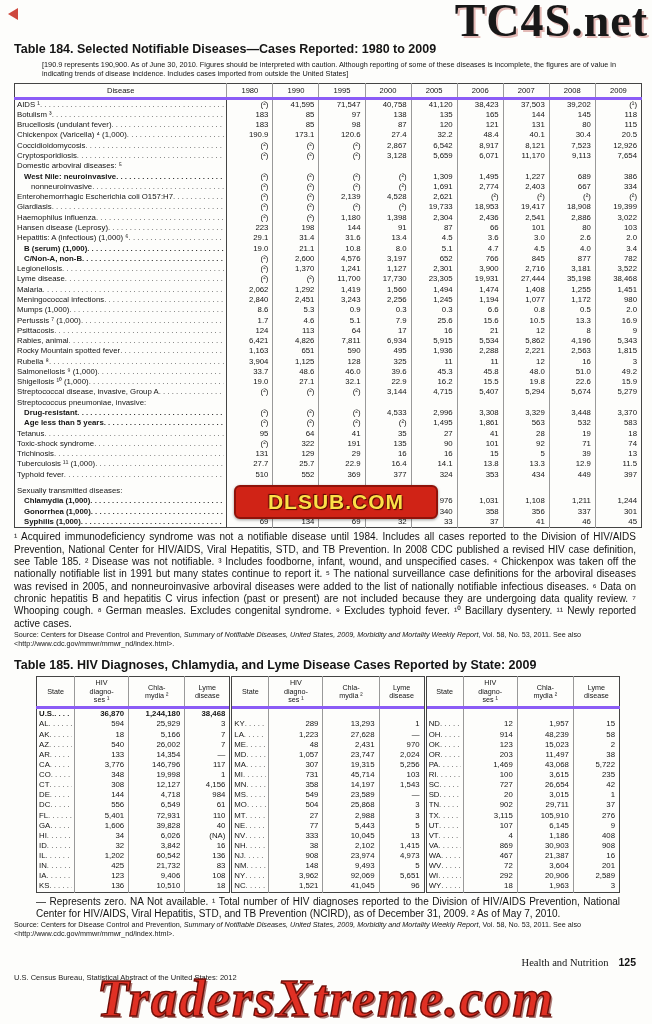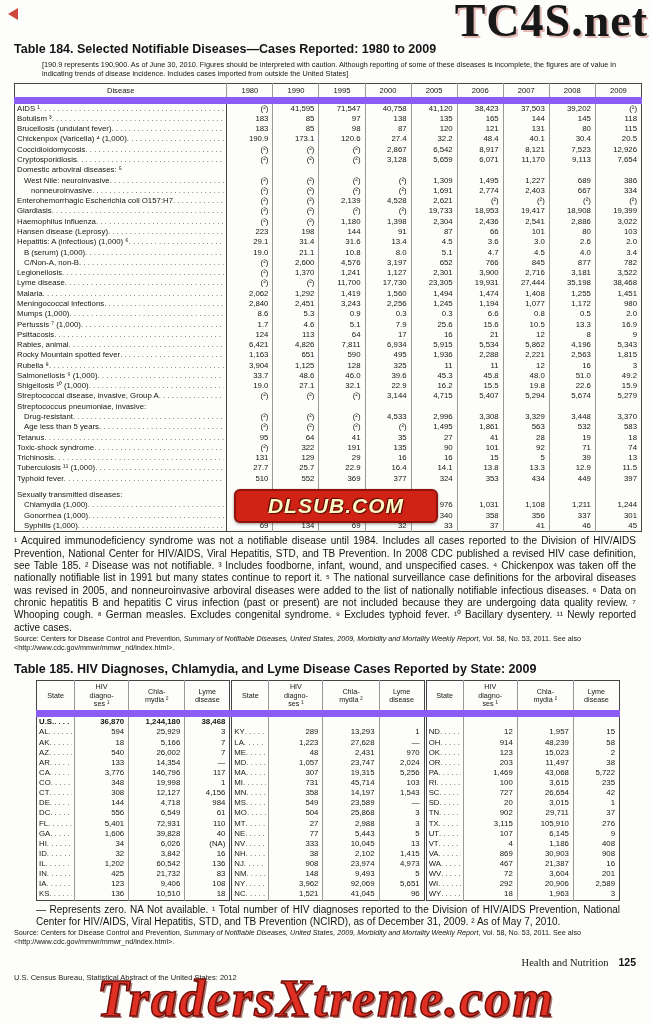--- a/index.html
+++ b/index.html
@@ -20,55 +20,54 @@
   .corner-mark {
     position: absolute; top: 8px; left: 8px; width: 0; height: 0; z-index: 5;
     border-top: 6px solid transparent; border-bottom: 6px solid transparent;
     border-right: 10px solid #c6281c; opacity: .85;
   }
   .wm-mid {
     position: absolute; left: 220px; bottom: 9px; z-index: 6;
     width: 204px; height: 34px; background: #d0231ा6;
     background: #d02316; border: 2px solid #8f130a; border-radius: 6px;
     display: flex; align-items: center; justify-content: center;
-    color: #fef9c3; font-weight: bold; font-size: 21px; letter-spacing: 1px;
+    color: #fde047; font-weight: bold; font-size: 21px; letter-spacing: 1px;
     text-shadow: 1px 1px 1px #550803, -1px -1px 1px #550803;
     box-shadow: 0 1px 3px rgba(0,0,0,.4);
-    font-style: italic;
   }
   .wm-bottom {
     position: absolute; left: 0; bottom: -4px; width: 100%; z-index: 5;
     text-align: center; font-family: "Liberation Serif", serif;
     font-weight: bold; font-style: italic; font-size: 52px; letter-spacing: 2px;
     color: #e03024; -webkit-text-stroke: 1.5px #6e100a;
     text-shadow: 2px 2px 0 rgba(110,16,10,.55);
   }
 
   
   .t-title {
     font-family: Liberation Sans, sans-serif; font-weight: bold;
     font-size: 12.5px; line-height: 1.15; margin-bottom: 4px; width: 596px;
   }
   .t-note { font-size: 7.3px; line-height: 1.25; width: 606px; margin-bottom: 4px; padding-left: 28px; }
 
   
   table.tbl { border-collapse: collapse; table-layout: fixed; border: 1px solid #444; }
   .tbl th, .tbl td { border-left: 1px solid #999; vertical-align: bottom; }
   .tbl th:first-child, .tbl td:first-child { border-left: none; }
-  .tbl thead th { border-bottom: 7px solid #8b5cf6; font-weight: normal; text-align: center; }
+  .tbl thead th { border-bottom: 3px solid #8b5cf6; font-weight: normal; text-align: center; }
 
   
   .t184wrap { position: relative; width: 628px; }
   #t184 { width: 628px; }
   #t184 thead th { font-size: 7.6px; padding: 2px 1px; vertical-align: middle; }
   #t184 td { font-size: 7.8px; line-height: 1.32; padding: 0 2px; }
   #t184 td.stub { border-right: 1px solid #444; }
   #t184 tr.spacer td { height: 6px; }
   .cellflex { display: flex; align-items: baseline; overflow: hidden; }
-  .cellflex.indent1 { padding-left: 7px; }
+  .cellflex.indent1 { padding-left: 7px; font-weight: bold; }
   .cellflex.indent2 { padding-left: 14px; }
   .lab { white-space: nowrap; }
   .dots { flex: 1 1 auto; overflow: hidden; white-space: nowrap; color: #333; }
   .dots::after { content: " . . . . . . . . . . . . . . . . . . . . . . . . . . . . . . . . . . . . . . . . . . . . . . . . . . . . . . . . . . . . . . . . . . . ."; }
   td.num { text-align: right; padding-right: 4px !important; white-space: nowrap; }
 
   
   #t185 { width: 584px; margin: 0 auto; }
   #t185 thead th { font-size: 7.2px; line-height: 1.15; white-space: pre-line; padding: 2px 1px; vertical-align: middle; }
   #t185 td { font-size: 7.8px; line-height: 1.3; padding: 0 2px; }

